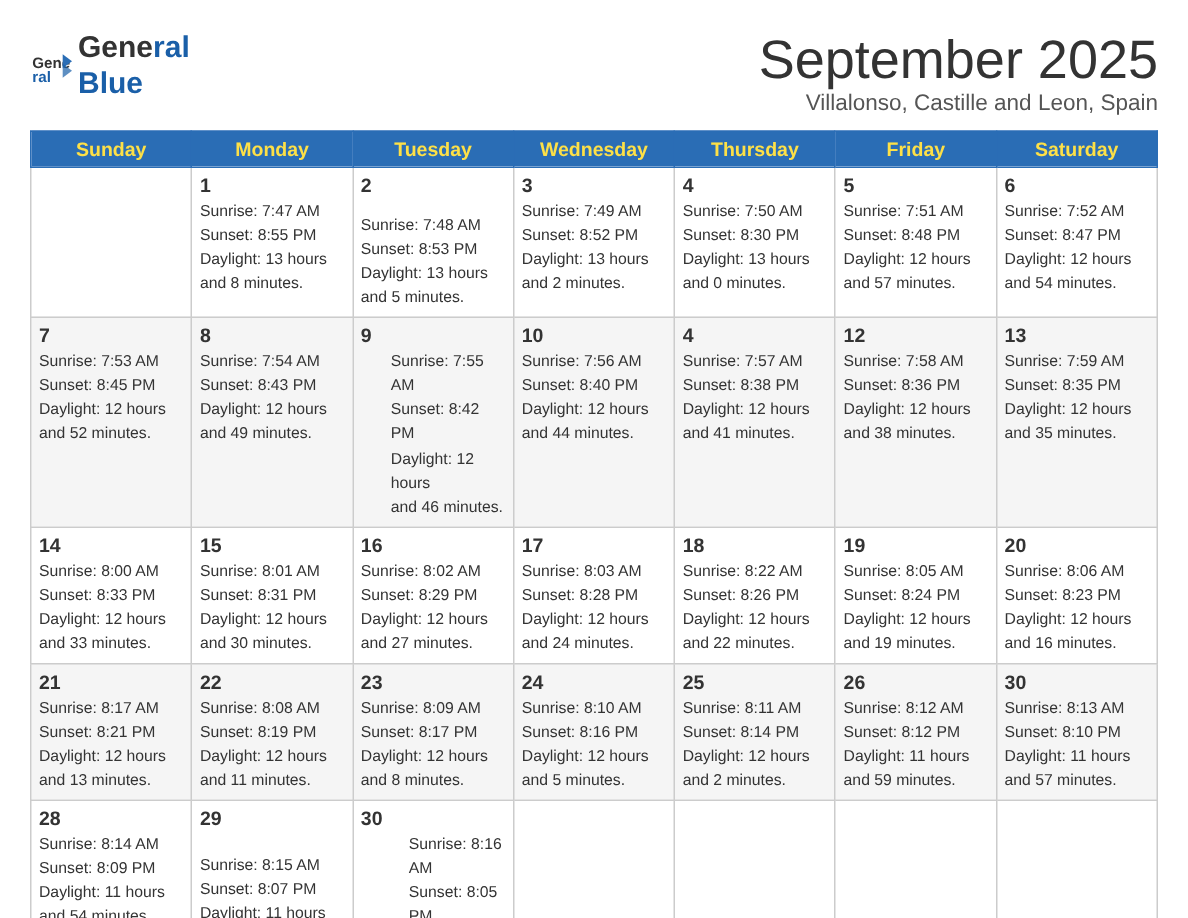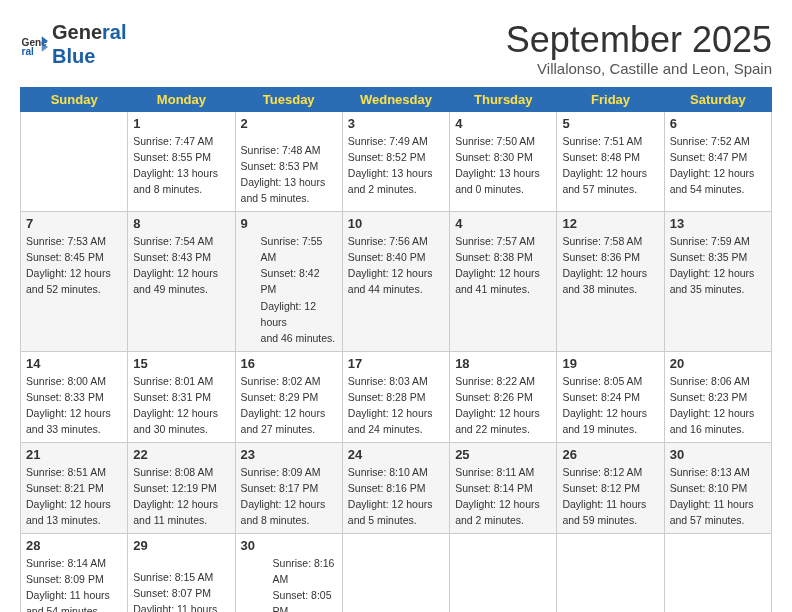--- a/index.html
+++ b/index.html
@@ -273,29 +273,29 @@
           <span class="day-num">20</span>
           <div class="day-info" style="white-space: pre-line;">Sunrise: 8:06 AM
 Sunset: 8:23 PM
 Daylight: 12 hours
 and 16 minutes.</div>
         </td>
       </tr>
       <tr>
         <td>
           <span class="day-num">21</span>
-          <div class="day-info" style="white-space: pre-line;">Sunrise: 8:51 AM
+          <div class="day-info" style="white-space: pre-line;">Sunrise: 8:17 AM
 Sunset: 8:21 PM
 Daylight: 12 hours
 and 13 minutes.</div>
         </td>
         <td>
           <span class="day-num">22</span>
           <div class="day-info" style="white-space: pre-line;">Sunrise: 8:08 AM
-Sunset: 12:19 PM
+Sunset: 8:19 PM
 Daylight: 12 hours
 and 11 minutes.</div>
         </td>
         <td>
           <span class="day-num">23</span>
           <div class="day-info" style="white-space: pre-line;">Sunrise: 8:09 AM
 Sunset: 8:17 PM
 Daylight: 12 hours
 and 8 minutes.</div>
         </td>

